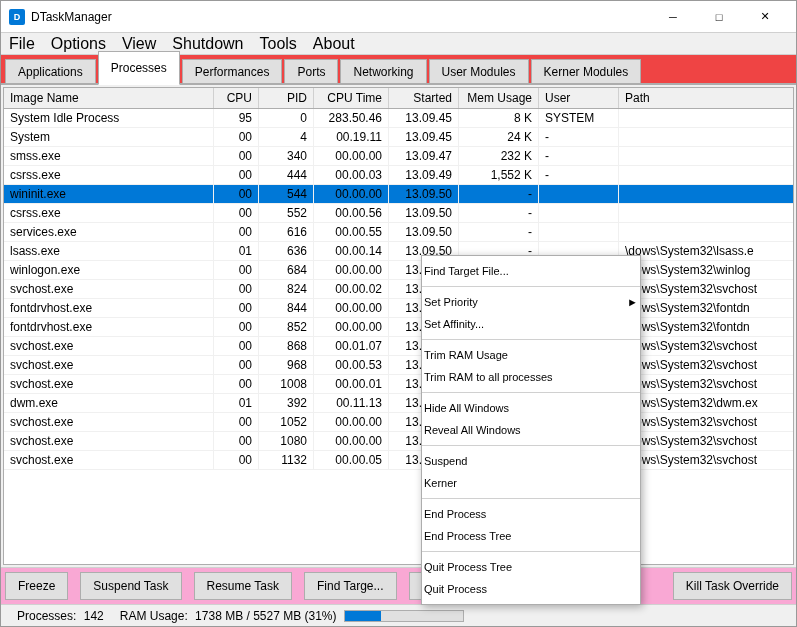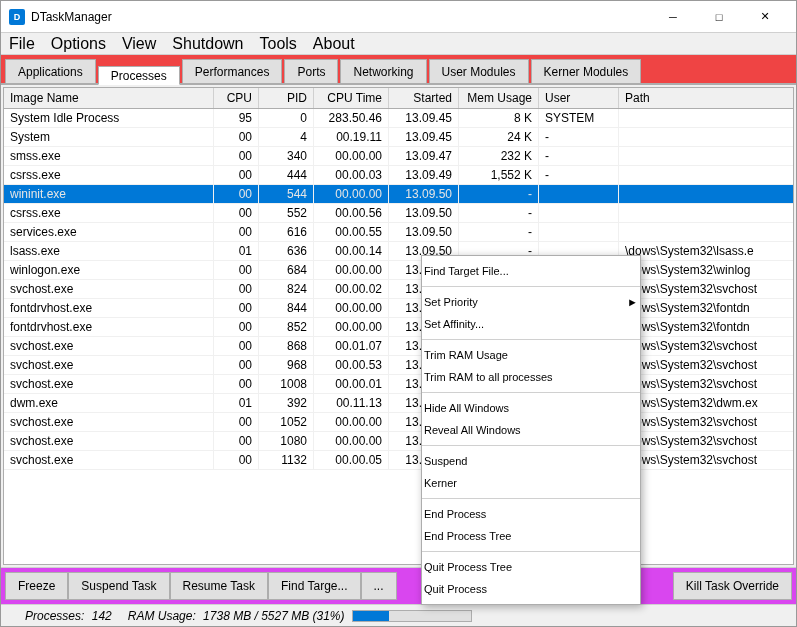--- a/index.html
+++ b/index.html
@@ -94,21 +94,21 @@
       font-size: 12px;
       margin-right: 2px;
       height: 24px;
       display: flex;
       align-items: center;
     }
     .tab.active {
       background: #ffffff;
       border-bottom: 1px solid #ffffff;
       margin-bottom: -2px;
-      height: 19px;
+      height: 34px;
       z-index: 1;
     }
     .content-area {
       flex: 1;
       display: flex;
       flex-direction: column;
       overflow: hidden;
       position: relative;
       justify-content: center;
     }
@@ -138,64 +138,63 @@
       user-select: none;
     }
     .table-body {
       overflow-y: auto;
       height: calc(100% - 24px);
     }
     .table-row {
       display: flex;
       border-bottom: 1px solid #f0f0f0;
     }
-    .table-row.selected { background: #0078d7; color: #e5e5e5; }
+    .table-row.selected { background: #0078d7; color: #000000; }
     .table-cell {
       padding: 2px 6px;
       border-right: 1px solid #f0f0f0;
       font-size: 12px;
       white-space: nowrap;
       overflow: hidden;
       text-overflow: ellipsis;
     }
     .col-image { width: 210px; flex-shrink: 0; }
     .col-cpu { width: 45px; flex-shrink: 0; text-align: right; }
     .col-pid { width: 55px; flex-shrink: 0; text-align: right; }
     .col-cputime { width: 75px; flex-shrink: 0; text-align: right; }
     .col-started { width: 70px; flex-shrink: 0; text-align: right; }
     .col-mem { width: 80px; flex-shrink: 0; text-align: right; }
     .col-user { width: 80px; flex-shrink: 0; }
     .col-path { width: 200px; flex-shrink: 0; }
     .bottom-buttons {
       display: flex;
-      gap: 0;
+      gap: 12px;
       padding: 4px;
-      background: #d946ef;
+      background: #f9a8d4;
       border-top: 1px solid #d0d0d0;
     }
     .btn {
       padding: 4px 12px;
       background: #e0e0e0;
       border: 1px solid #adadad;
       cursor: pointer;
       font-size: 12px;
       height: 28px;
       display: flex;
       align-items: center;
     }
     .status-bar {
       background: #f0f0f0;
       height: 22px;
       display: flex;
       align-items: center;
-      padding: 0 24px;
+      padding: 0 16px;
       border-top: 1px solid #d0d0d0;
       font-size: 12px;
       gap: 16px;
-      font-style: italic;
     }
     .ram-progress {
       width: 120px;
       height: 12px;
       background: #e0e0e0;
       border: 1px solid #adadad;
       margin-left: 4px;
       display: inline-block;
       vertical-align: middle;
     }

